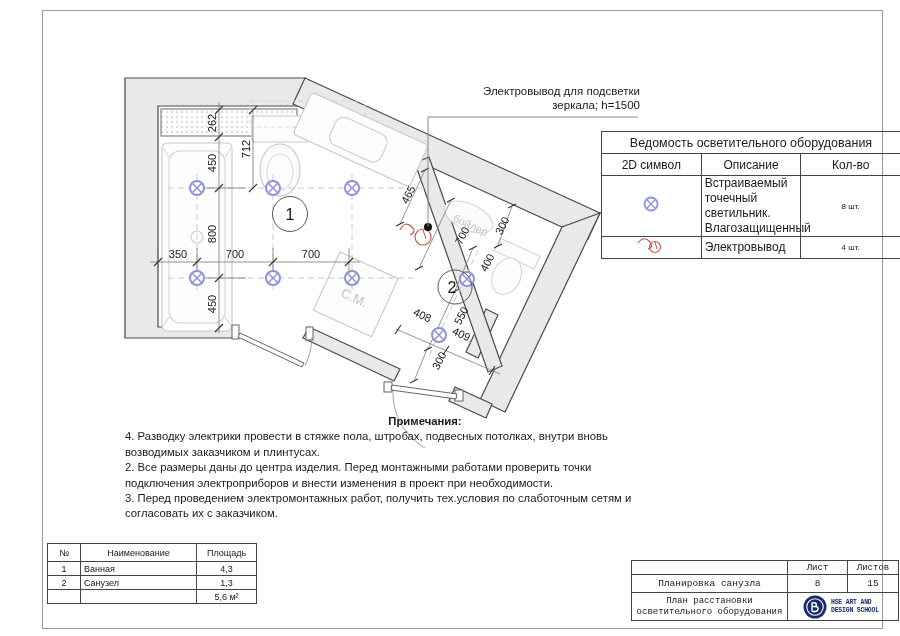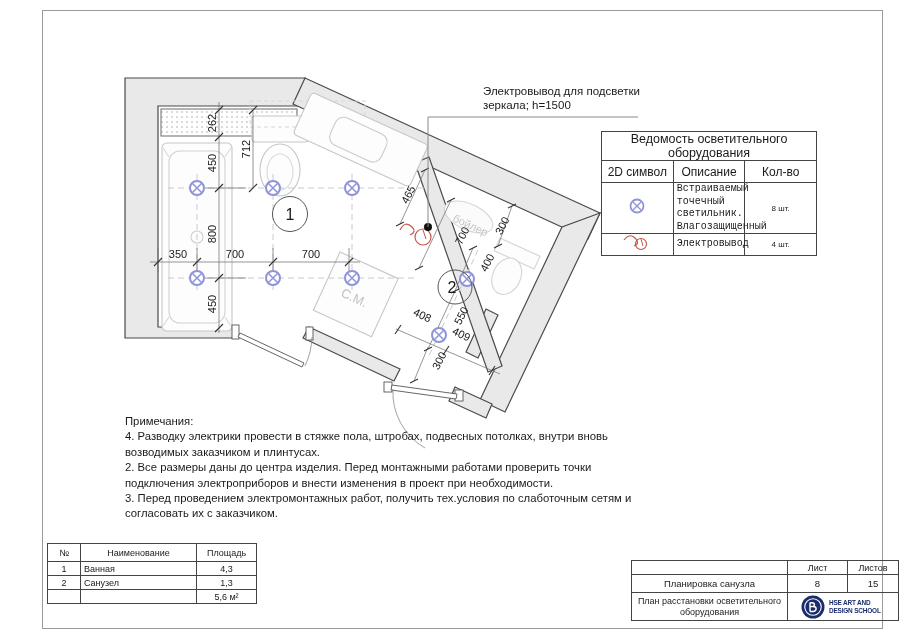--- a/index.html
+++ b/index.html
@@ -3,52 +3,52 @@
 <meta charset="utf-8">
 <style>
   html,body{margin:0;padding:0;background:#fff;}
   body{width:900px;height:636px;position:relative;overflow:hidden;
        font-family:"Liberation Sans", sans-serif;color:#1a1a1a;}
   .page-border{position:absolute;left:42px;top:10px;width:839px;height:617px;
        border:1px solid #9a9a9a;}
   svg text{font-family:"Liberation Sans", sans-serif;}
 
   
-  .annotation{position:absolute;left:483px;top:84px;font-size:11.5px;line-height:14px;}
-
-  
-  .equip{position:absolute;left:601px;top:131px;width:216px;border-collapse:collapse;
+  .annotation{position:absolute;left:483px;top:84px;font-size:11.5px;line-height:14px;text-align:right;}
+
+  
+  .equip{position:absolute;left:601px;top:131px;width:300px;border-collapse:collapse;
          table-layout:fixed;}
   .equip td,.equip th{border:1px solid #444;padding:0 3px;vertical-align:middle;}
   .equip .t-title{font-size:12.5px;font-weight:400;text-align:center;height:21px;}
   .equip .t-head{font-size:12px;font-weight:400;text-align:center;height:22px;}
   .equip .sym{text-align:center;}
-  .equip .desc{font-size:10px;line-height:1.25;font-family:Liberation Mono, monospace;}
+  .equip .desc{font-size:12px;line-height:1.25;}
   .equip .qty{font-size:8px;text-align:center;}
   .col-sym{width:66px;} .col-desc{width:126px;} .col-qty{width:60px;}
 
   
   .notes{position:absolute;left:125px;top:414px;width:600px;font-size:11.3px;line-height:15.4px;}
-  .notes .ttl{font-weight:400;}
+  .notes .ttl{font-weight:700;text-align:center;}
 
   
   .rooms{position:absolute;left:47px;top:543px;width:188px;border-collapse:collapse;
          table-layout:fixed;font-size:9px;}
   .rooms td{border:1px solid #444;padding:0 3px;}
   .rooms .r-title{text-align:center;height:18px;font-size:9.5px;}
   .rooms .r-head{text-align:center;height:18px;}
   .rooms .c-num{width:26px;text-align:center;}
   .rooms .c-name{width:109px;text-align:left;}
   .rooms .c-area{width:53px;text-align:center;}
   .rooms tr.data{height:14px;}
 
   
   .tblock{position:absolute;left:631px;top:560px;width:252px;border-collapse:collapse;
           table-layout:fixed;font-size:9.5px;}
-  .tblock td{border:1px solid #444;text-align:center;vertical-align:middle;padding:0 2px;}
+  .tblock td{border:1px solid #444;text-align:center;vertical-align:middle;padding:0 2px;font-family:Liberation Mono, monospace;}
   .tb-c1{width:151px;} .tb-c2{width:55px;} .tb-c3{width:46px;}
   .tb-r1{height:14px;font-size:9px;} .tb-r2{height:18px;} .tb-r3{height:28px;font-size:9px;line-height:1.15;}
   .logo-cell{display:flex;align-items:center;justify-content:center;gap:4px;}
   .logo-text{font-size:7px;font-weight:800;color:#1b2c6b;text-align:left;line-height:1.05;
              letter-spacing:-0.2px;transform:scaleX(0.92);transform-origin:left;}
 </style>
 </head>
 <body>
 
 <div class="page-border"></div>

